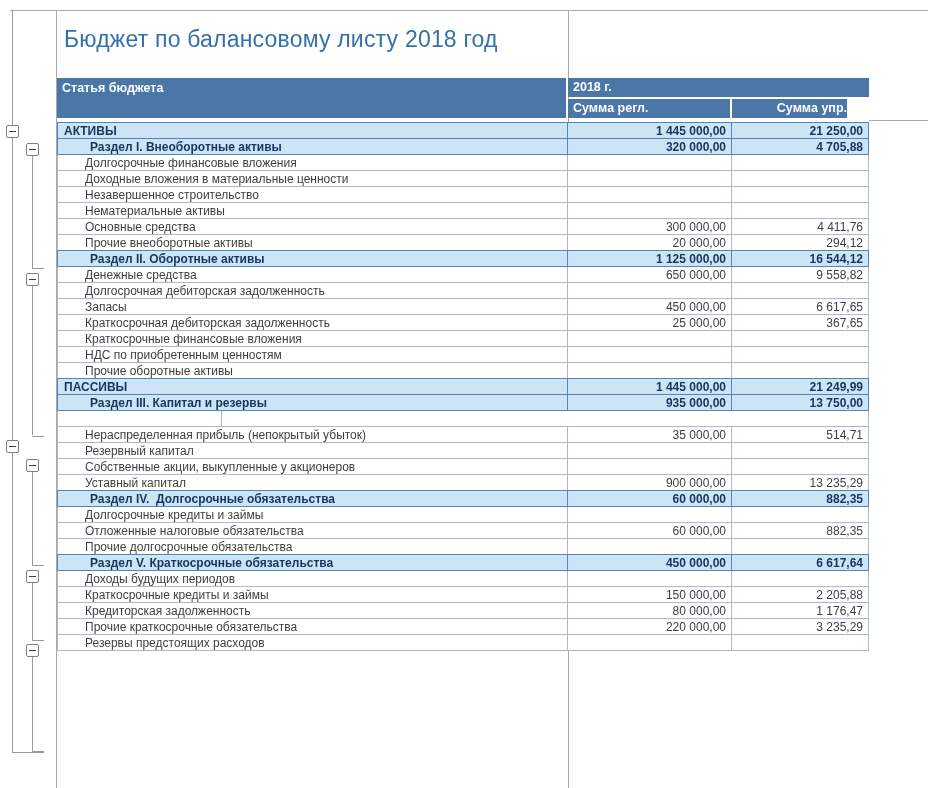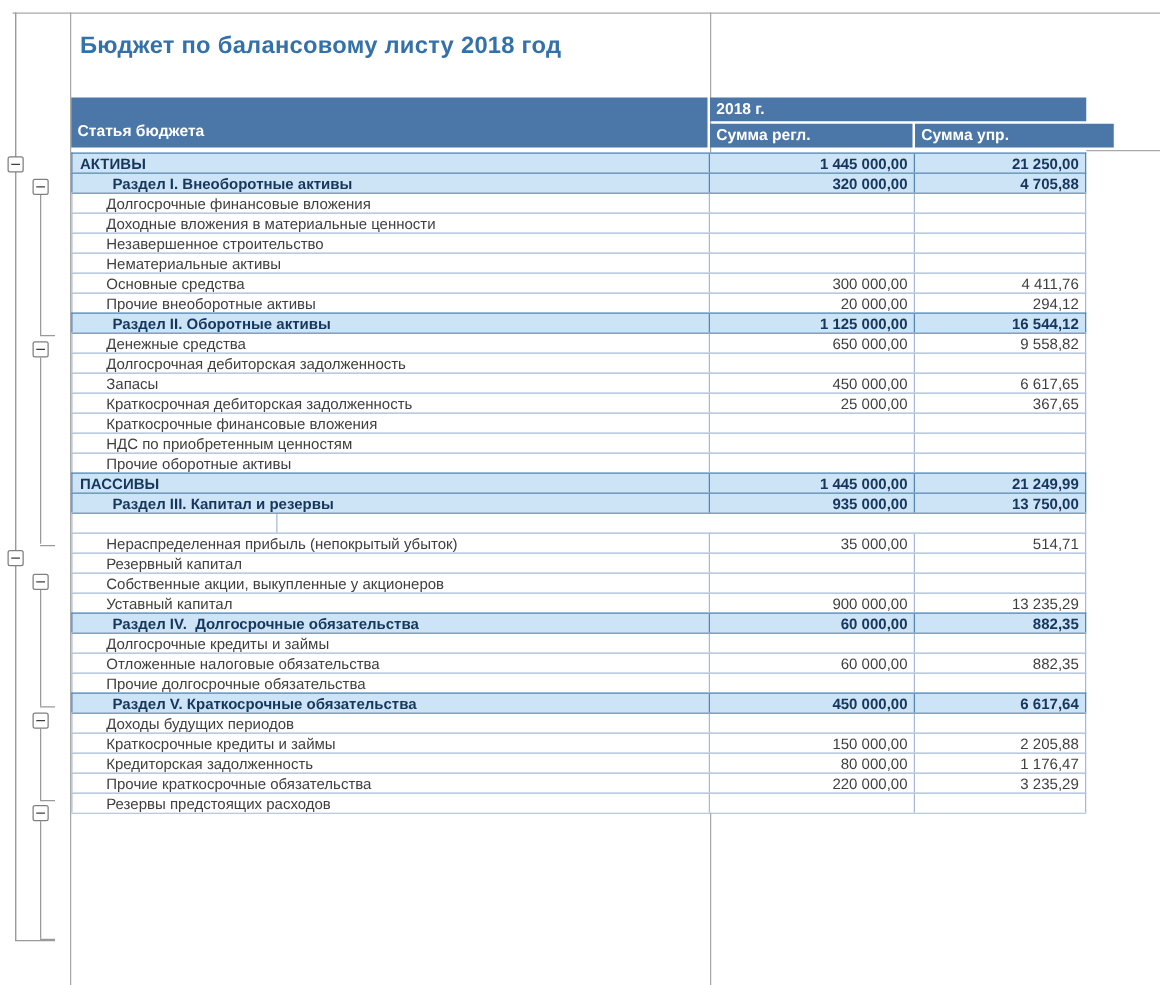--- a/index.html
+++ b/index.html
@@ -6,35 +6,35 @@
   .canvas{
     position:relative;width:928px;height:788px;overflow:hidden;
     background:#fff;
     font-family:"Liberation Sans","DejaVu Sans",sans-serif;
   }
   
   .guide{position:absolute;background:var(--guide,#a9a9a9);z-index:1;}
   
   .title{
     position:absolute;left:64px;top:26px;z-index:0;
-    font-size:19px;font-weight:bold;color:var(--title-text,#3571a9);
+    font-size:23px;font-weight:normal;color:var(--title-text,#3571a9);
     white-space:pre;letter-spacing:0.2px;text-align:center;
   }
   
   .table{position:absolute;left:57px;top:78px;width:812px;z-index:2;}
   .thead{position:relative;height:40px;}
   .hcell{
     position:absolute;box-sizing:border-box;background:var(--header-bg,#4a76a8);
     color:var(--header-text,#fff);font-size:12.5px;font-weight:bold;
     padding-left:5px;overflow:hidden;white-space:pre;
   }
-  .h-item{left:0;top:0;width:509px;height:40px;padding-top:19px;line-height:17px;}
+  .h-item{left:0;top:0;width:509px;height:40px;padding-top:2px;line-height:17px;}
   .h-year{left:511px;top:0;width:301px;height:19px;line-height:19px;}
   .h-regl{left:511px;top:21px;width:162px;height:19px;line-height:19px;}
-  .h-upr {left:675px;top:21px;width:159px;height:19px;line-height:19px;}
+  .h-upr {left:675px;top:21px;width:115px;height:19px;line-height:19px;text-align:right;}
   .tbody{
     position:relative;margin-top:4px;width:812px;
     border-bottom:1px solid var(--border-light,#a7b9d6);
   }
   .row{
     display:flex;height:16px;box-sizing:border-box;background:#fff;
     border-top:1px solid var(--border-light,#a7b9d6);
     border-left:1px solid var(--border-light,#a7b9d6);
     border-right:1px solid var(--border-light,#a7b9d6);
     color:var(--leaf-text,#3f3f3f);font-size:12px;line-height:17px;

